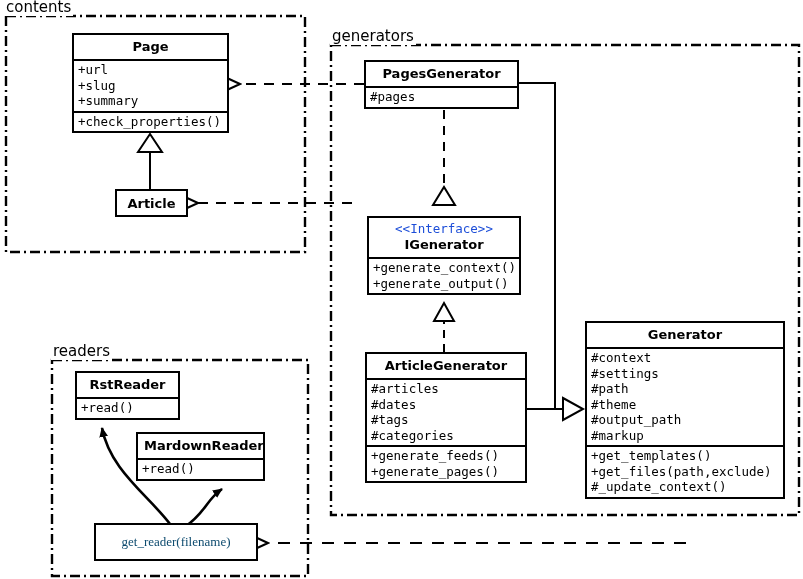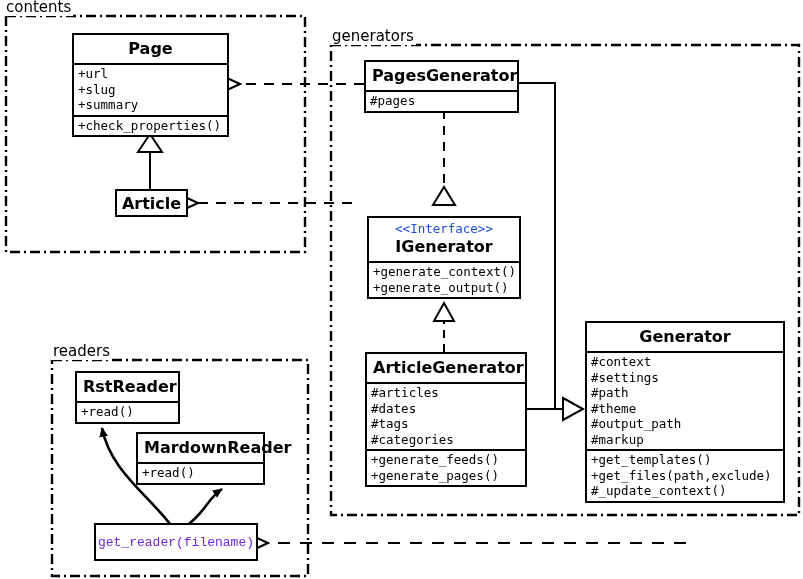--- a/index.html
+++ b/index.html
@@ -35,21 +35,21 @@
   
   .uml {
     position: absolute;
     border: 2px solid #000;
     background: #ffffff;
     box-sizing: border-box;
     z-index: 5;
   }
   .uml .title {
     font-family: "DejaVu Sans", sans-serif;
-    font-size: 16px;
+    font-size: 13px;
     font-weight: bold;
     text-align: center;
     padding: 4px 6px 5px 6px;
     color: #000;
     white-space: nowrap;
   }
   .uml .stereo {
     font-family: "DejaVu Sans Mono", monospace;
     font-size: 12.5px;
     font-weight: normal;
@@ -74,23 +74,23 @@
     position: absolute;
     border: 2px solid #000;
     background: #fff;
     box-sizing: border-box;
     display: flex;
     align-items: center;
     justify-content: center;
     z-index: 5;
   }
   .plainbox span {
-    font-family: Liberation Mono, monospace;
+    font-family: Liberation Serif, serif;
     font-size: 13px;
-    color: #6d28d9;
+    color: #0c4a6e;
     white-space: nowrap;
   }
   .title-only {
     display: flex;
     align-items: center;
     justify-content: center;
   }
 </style>
 </head>
 <body>

